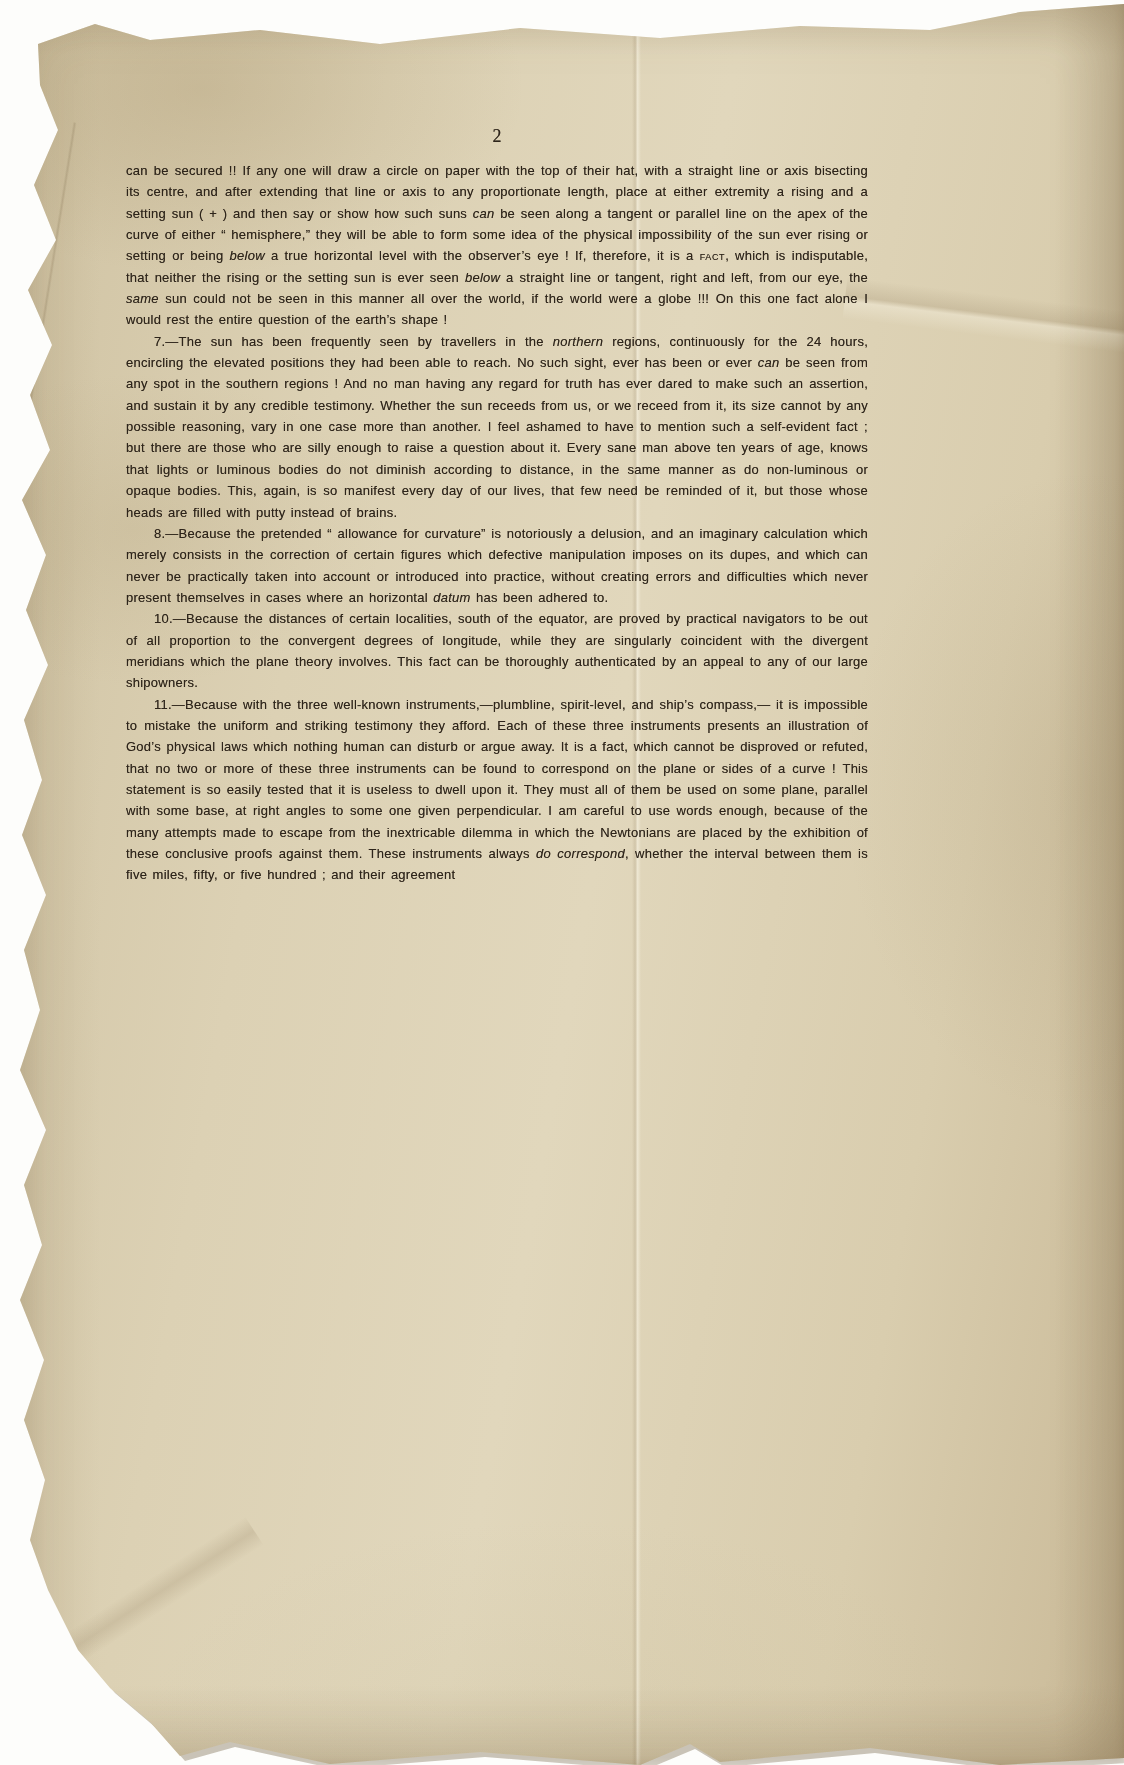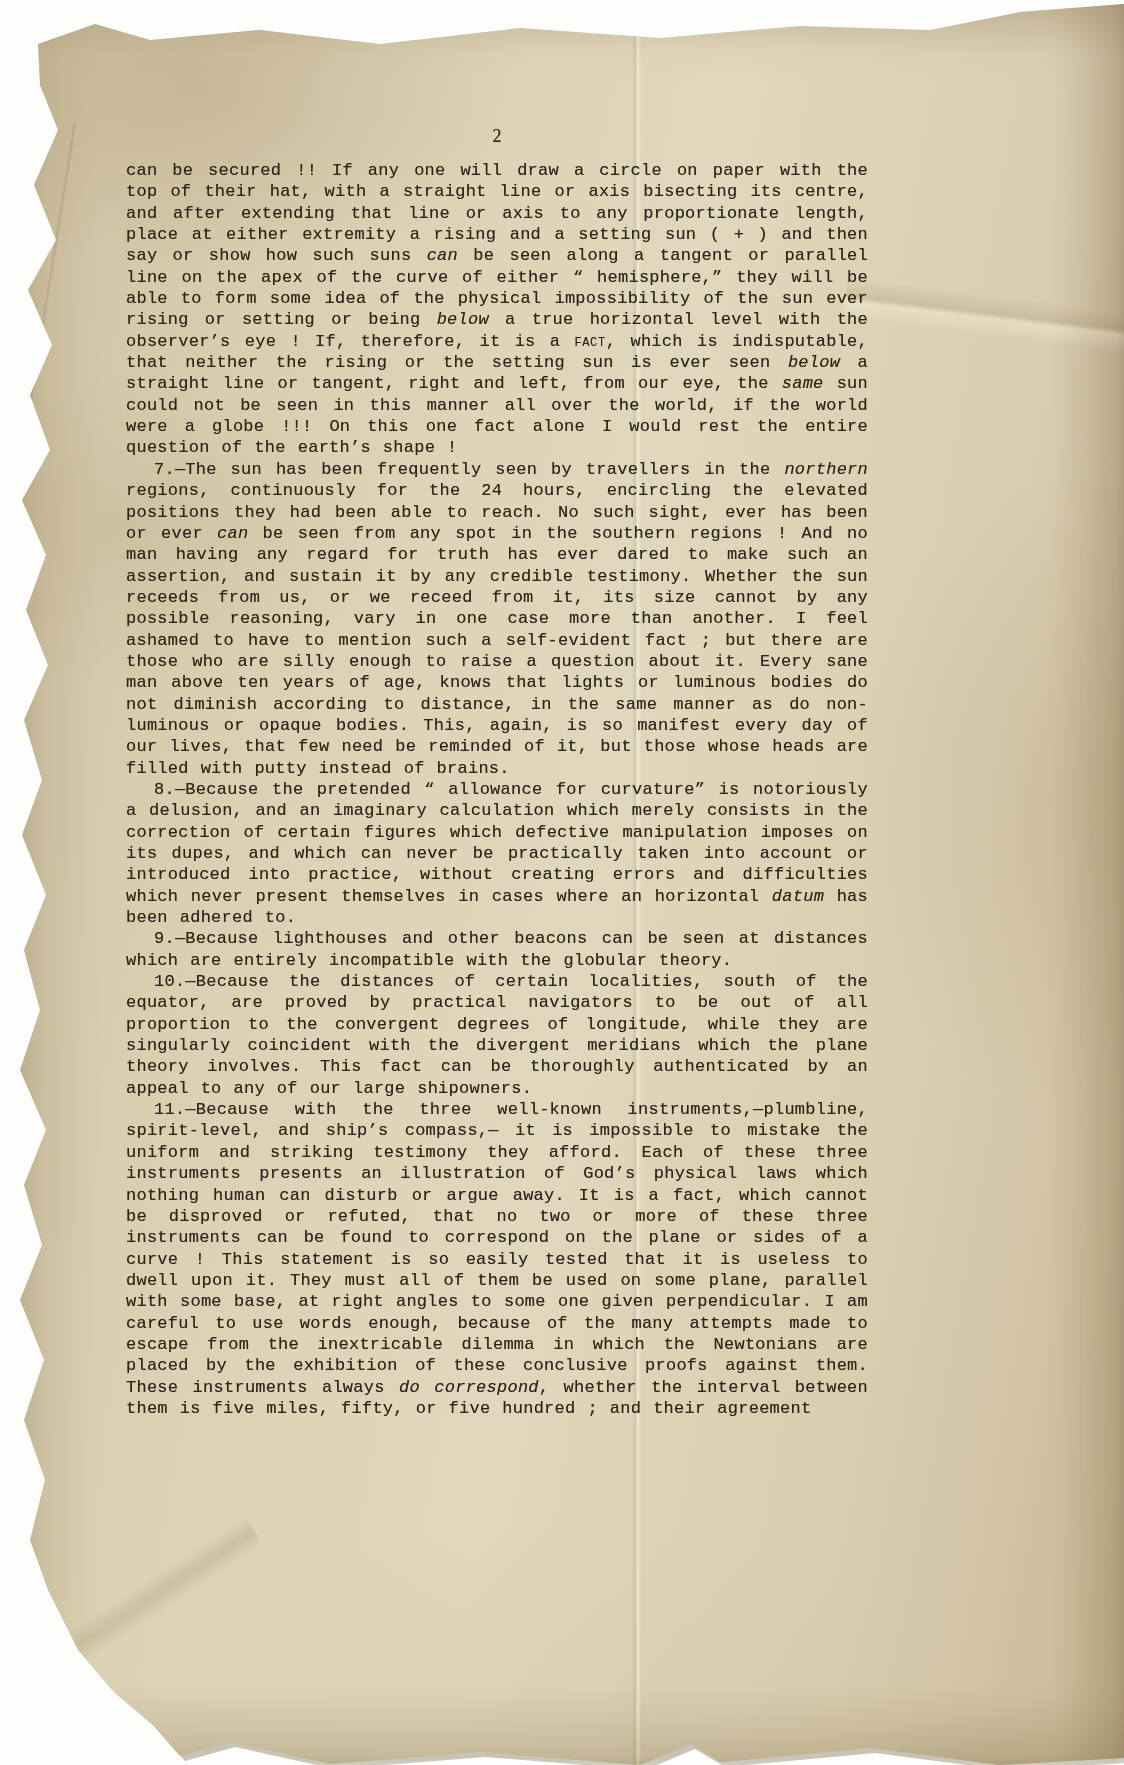--- a/index.html
+++ b/index.html
@@ -101,22 +101,22 @@
     font-family: "Liberation Serif", "DejaVu Serif", serif;
     font-size: 18px;
     color: #2d241a;
     text-shadow: 0 0 0.5px rgba(45, 36, 26, 0.55);
   }
   .body-text {
     position: absolute;
     top: 160px;
     left: 126px;
     width: 742px;
-    font-family: Liberation Mono, monospace;
-    font-size: 17px;
+    font-family: Liberation Sans, sans-serif;
+    font-size: 13px;
     line-height: 21.35px;
     text-align: justify;
     color: #2d241a;
     letter-spacing: 0.25px;
     word-spacing: 1.5px;
     text-shadow: 0 0 0.5px rgba(45, 36, 26, 0.55);
   }
   .para { margin: 0; }
   .para.indent { text-indent: 28px; }
   .it { font-style: italic; }
@@ -130,18 +130,17 @@
   <div class="paper">
     <div class="crease crease-v"></div>
     <div class="crease crease-h1"></div>
     <div class="crease crease-d1"></div>
     <div class="crease crease-d2"></div>
     <div class="page-num">2</div>
     <div class="body-text">
         <p class="para"><span>can be secured&nbsp;!! If any one will draw a circle on paper with the top of their hat, with a straight line or axis bisecting its centre, and after extending that line or axis to any proportionate length, place at either extremity a rising and a setting sun ( + ) and then say or show how such suns </span><span class="it">can</span><span> be seen along a tangent or parallel line on the apex of the curve of either “&nbsp;hemisphere,” they will be able to form some idea of the physical impossibility of the sun ever rising or setting or being </span><span class="it">below</span><span> a true horizontal level with the observer’s eye&nbsp;! If, therefore, it is a </span><span class="sc">fact</span><span>, which is indisputable, that neither the rising or the setting sun is ever seen </span><span class="it">below</span><span> a straight line or tangent, right and left, from our eye, the </span><span class="it">same</span><span> sun could not be seen in this manner all over the world, if the world were a globe&nbsp;!!! On this one fact alone I would rest the entire question of the earth’s shape&nbsp;!</span></p>
         <p class="para indent"><span>7.—The sun has been frequently seen by travellers in the </span><span class="it">northern</span><span> regions, continuously for the 24 hours, encircling the elevated positions they had been able to reach. No such sight, ever has been or ever </span><span class="it">can</span><span> be seen from any spot in the southern regions&nbsp;! And no man having any regard for truth has ever dared to make such an assertion, and sustain it by any credible testimony. Whether the sun receeds from us, or we receed from it, its size cannot by any possible reasoning, vary in one case more than another. I feel ashamed to have to mention such a self-evident fact&nbsp;; but there are those who are silly enough to raise a question about it. Every sane man above ten years of age, knows that lights or luminous bodies do not diminish according to distance, in the same manner as do non-luminous or opaque bodies. This, again, is so manifest every day of our lives, that few need be reminded of it, but those whose heads are filled with putty instead of brains.</span></p>
         <p class="para indent"><span>8.—Because the pretended “&nbsp;allowance for curvature” is notoriously a delusion, and an imaginary calculation which merely consists in the correction of certain figures which defective manipulation imposes on its dupes, and which can never be practically taken into account or introduced into practice, without creating errors and difficulties which never present themselves in cases where an horizontal </span><span class="it">datum</span><span> has been adhered to.</span></p>
-        <p class="para indent"><span>9.—Because lighthouses and other beacons can be seen at distances which are entirely incompatible with the globular theory.</span></p>
         <p class="para indent"><span>10.—Because the distances of certain localities, south of the equator, are proved by practical navigators to be out of all proportion to the convergent degrees of longitude, while they are singularly coincident with the divergent meridians which the plane theory involves. This fact can be thoroughly authenticated by an appeal to any of our large shipowners.</span></p>
         <p class="para indent"><span>11.—Because with the three well-known instruments,—plumbline, spirit-level, and ship’s compass,— it is impossible to mistake the uniform and striking testimony they afford. Each of these three instruments presents an illustration of God’s physical laws which nothing human can disturb or argue away. It is a fact, which cannot be disproved or refuted, that no two or more of these three instruments can be found to correspond on the plane or sides of a curve&nbsp;! This statement is so easily tested that it is useless to dwell upon it. They must all of them be used on some plane, parallel with some base, at right angles to some one given perpendicular. I am careful to use words enough, because of the many attempts made to escape from the inextricable dilemma in which the Newtonians are placed by the exhibition of these conclusive proofs against them. These instruments always </span><span class="it">do correspond</span><span>, whether the interval between them is five miles, fifty, or five hundred&nbsp;; and their agreement</span></p>
       </div>
   </div>
 </div>
 
 </body></html>

